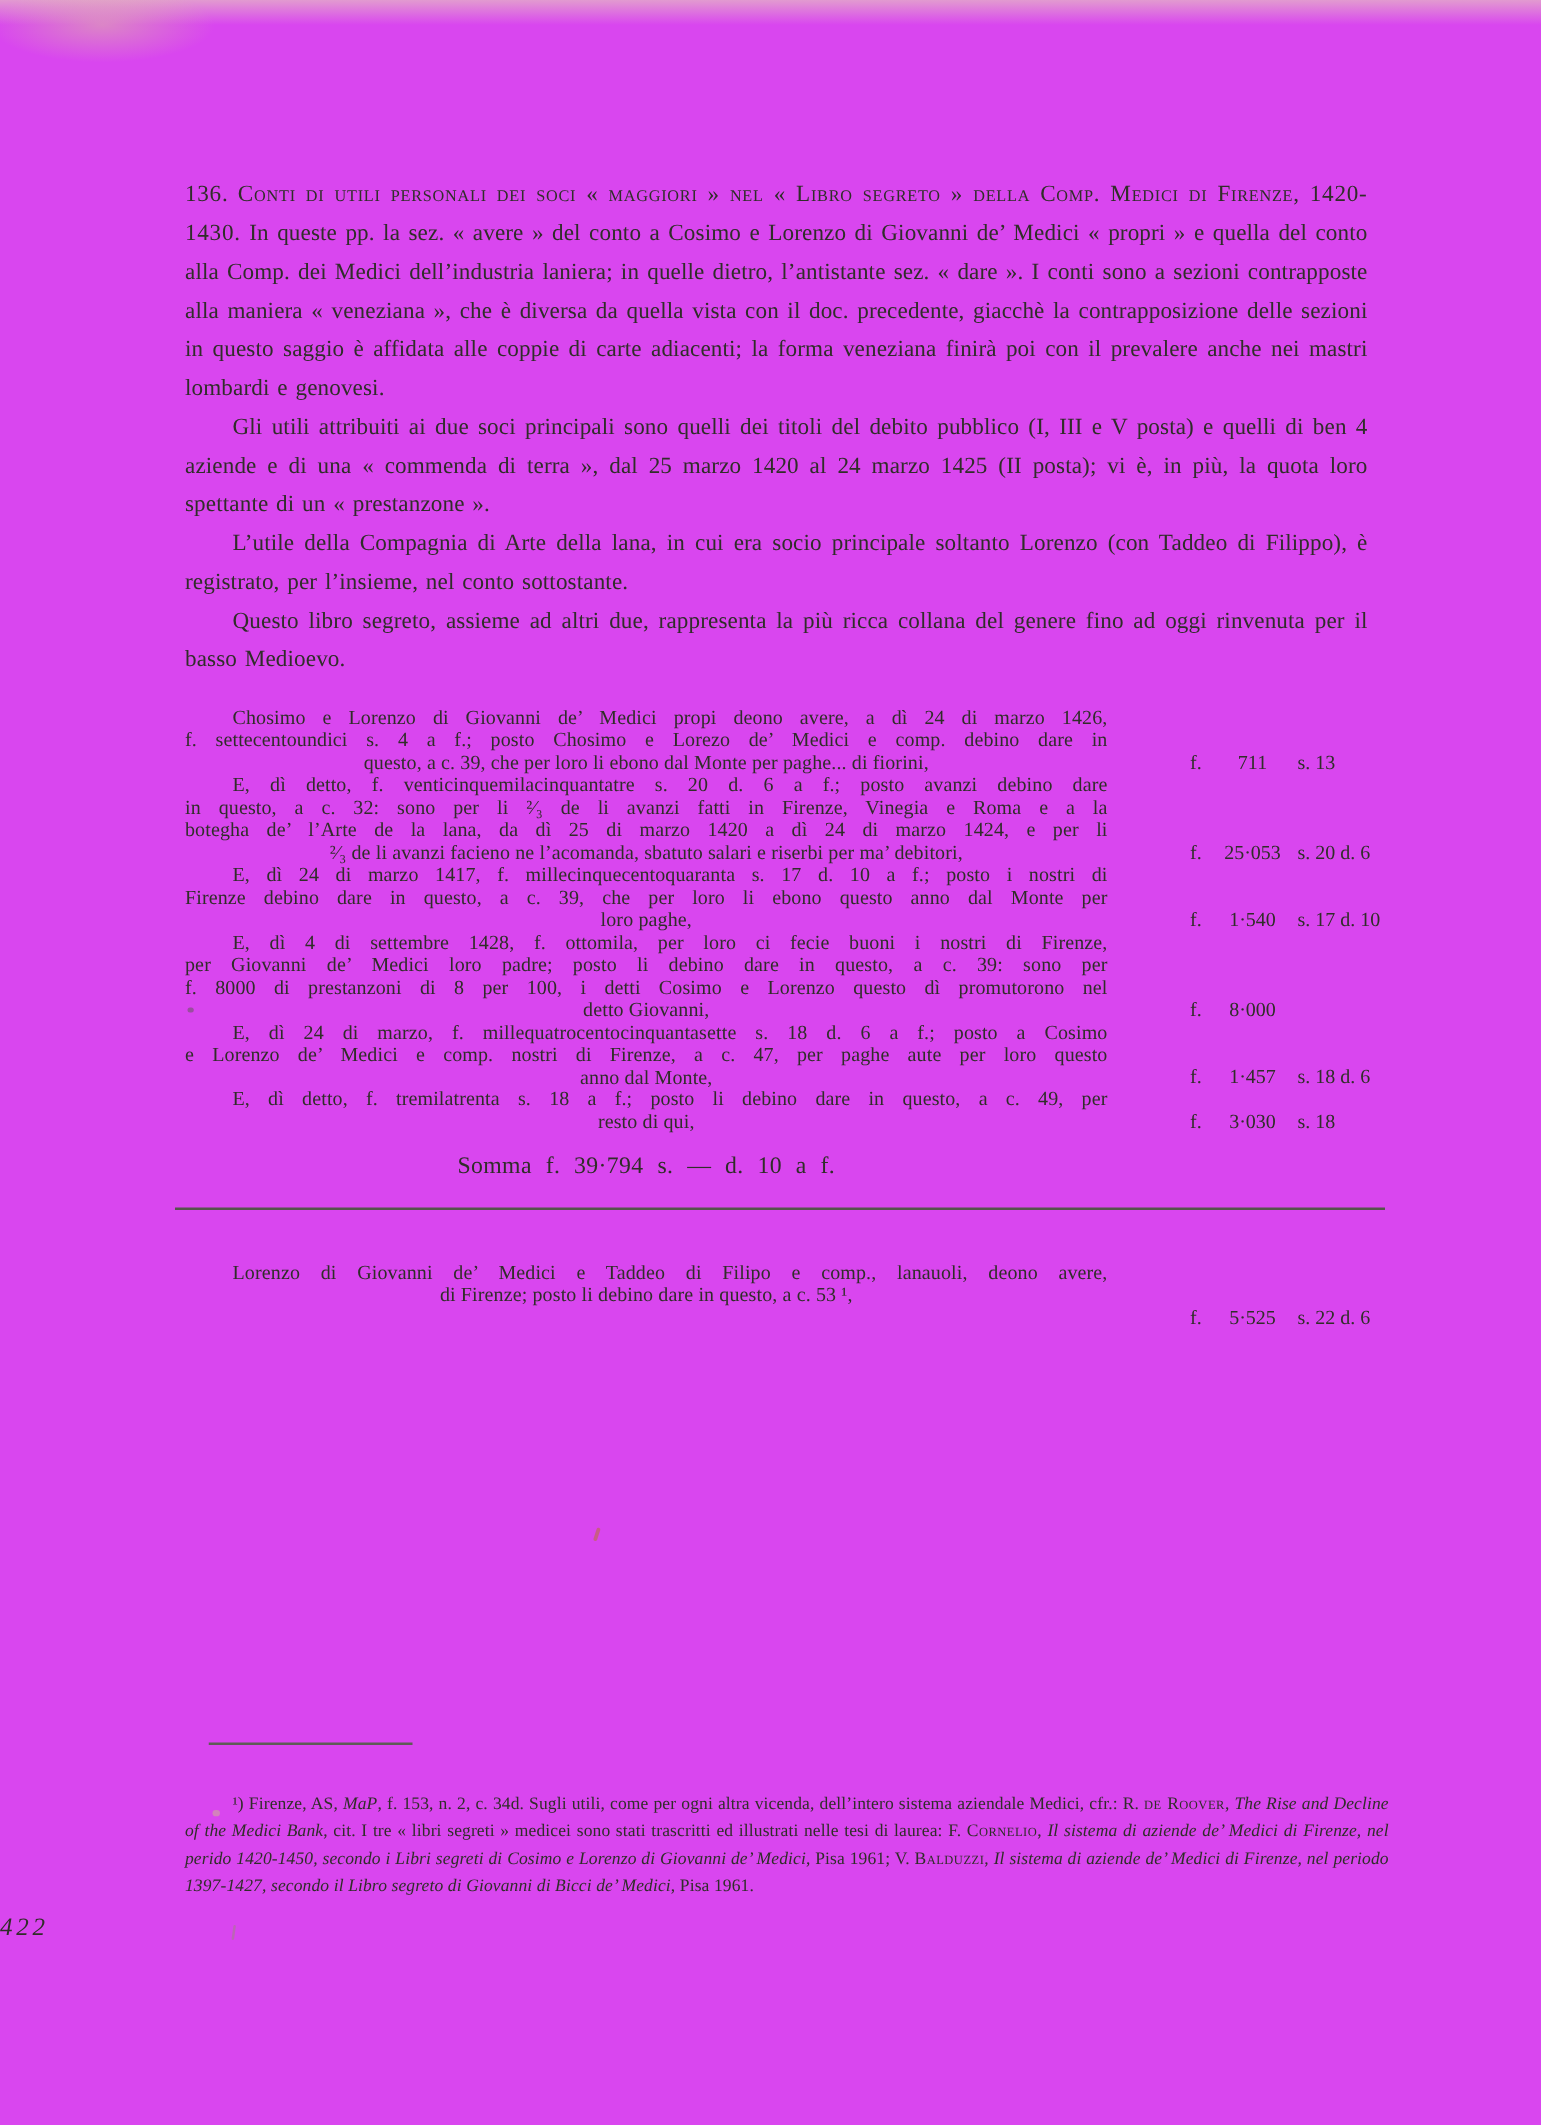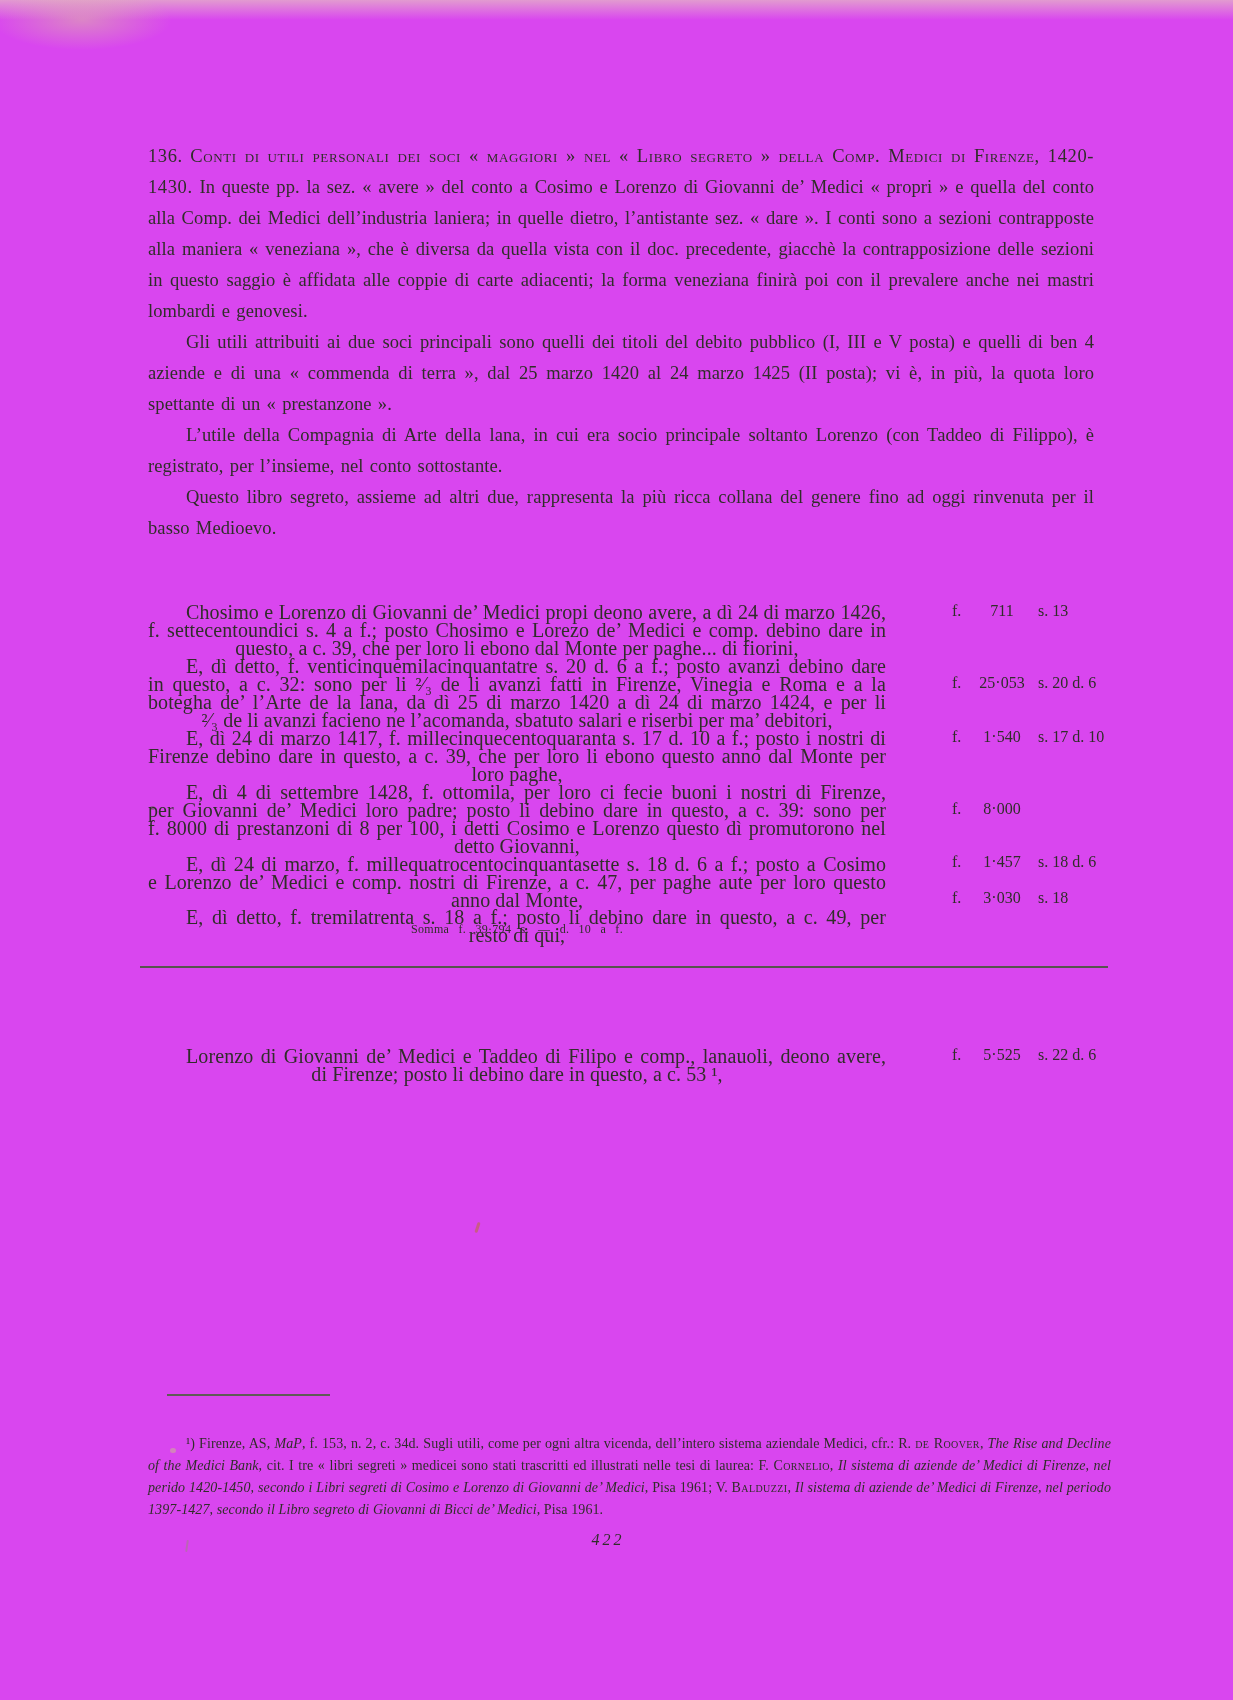--- a/index.html
+++ b/index.html
@@ -23,45 +23,45 @@
   .speck-d{position:absolute;left:170px;top:1448px;width:6px;height:5px;border-radius:3px;
     background:rgba(205,190,140,.5);}
 
   .intro{position:absolute;left:148px;top:141px;width:946px;
     font-size:18.5px;line-height:31px;text-align:justify;
     letter-spacing:.1px;word-spacing:1.5px;}
   .intro p{margin:0;}
   .ind{text-indent:38px;}
   .sc{font-variant:small-caps;letter-spacing:.6px;}
 
-  .entry{position:absolute;left:148px;width:738px;font-size:20px;line-height:18px;letter-spacing:.1px;margin-top:37px;}
+  .entry{position:absolute;left:148px;width:738px;font-size:16px;line-height:18px;letter-spacing:.1px;}
   .jline{text-align:justify;text-align-last:justify;}
   .lline{text-align:center;}
   .fl{text-indent:38px;}
 
   .amount{position:absolute;left:952px;width:176px;display:flex;
     font-size:16px;line-height:18px;}
   .au{width:24px;flex:none;}
   .av{width:52px;flex:none;text-align:center;}
   .ar{margin-left:10px;white-space:nowrap;}
 
   .somma{position:absolute;left:148px;top:922px;width:738px;text-align:center;
-    font-size:12px;word-spacing:6px;letter-spacing:.3px;}
+    font-size:19px;word-spacing:6px;letter-spacing:.3px;}
 
   .rule{position:absolute;left:140px;top:966px;width:968px;height:2px;background:#56544d;}
   .fn-rule{position:absolute;left:167px;top:1394px;width:163px;height:2px;background:#5e5c55;}
 
   .footnote{position:absolute;left:148px;top:1419px;width:963px;
     font-size:14px;line-height:22px;text-align:justify;text-indent:38px;
     letter-spacing:.1px;}
   .it{font-style:italic;}
   .scf{font-variant:small-caps;letter-spacing:.4px;}
 
-  .pageno{position:absolute;left:0;top:1531px;width:1216px;text-align:center;
-    font-size:16px;font-style:italic;letter-spacing:3px;}
+  .pageno{position:absolute;left:0;top:1531px;width:1216px;text-align:left;
+    font-size:20px;font-style:italic;letter-spacing:3px;}
 </style>
 </head>
 <body>
 
 <div id="page">
 
   <div class="tint-top"></div>
   <div class="smudge"></div>
   <div class="speck-a"></div>
   <div class="speck-b"></div>

